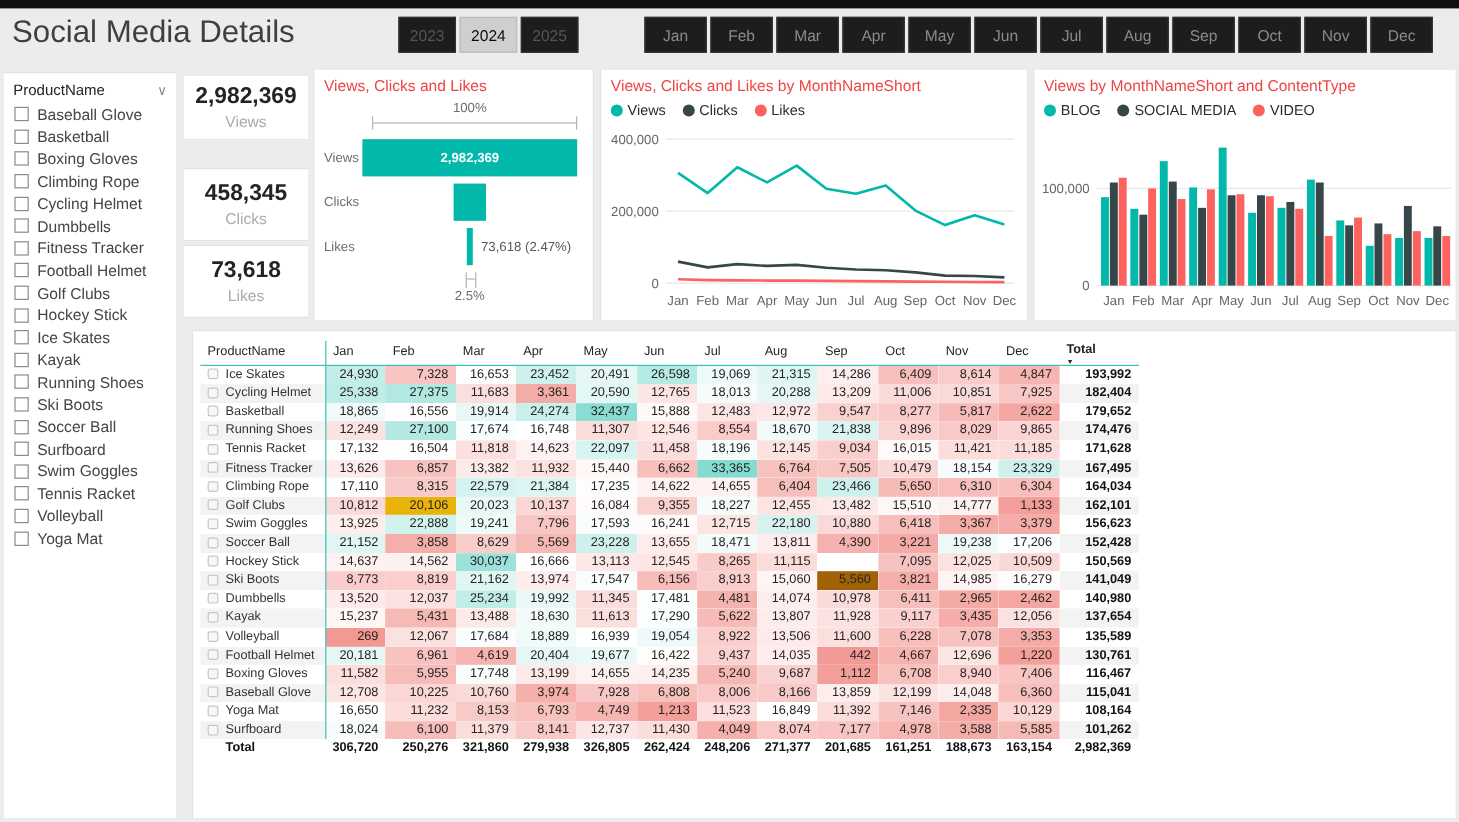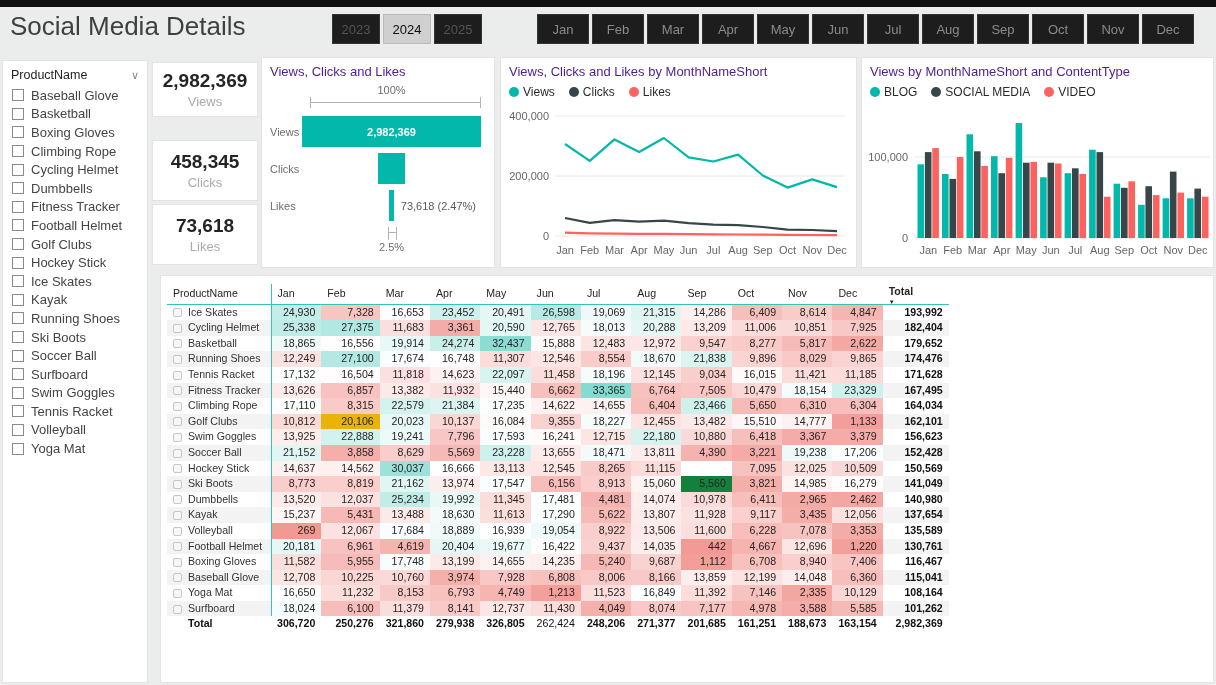--- a/index.html
+++ b/index.html
@@ -5,21 +5,21 @@
   * { margin:0; padding:0; box-sizing:border-box; }
   html,body { width:1216px; height:685px; font-family:"Liberation Sans", sans-serif; background:#ebecec; overflow:hidden; }
   .topstrip { position:absolute; left:0; top:0; width:1216px; height:7px; background:#101010; }
   .page-title { position:absolute; left:10px; top:11px; font-size:26px; font-weight:300; color:#3f3f3f; }
   .year-filter { position:absolute; left:332px; top:14px; display:flex; gap:3px; }
   .year-btn { width:48px; height:30px; background:#1d1d1d; color:#555; font-size:13px; border:1px solid #333; display:flex; align-items:center; justify-content:center; cursor:pointer; }
   .year-btn.selected { background:#cfcfcf; color:#0b0b0b; border-color:#bbb; }
   .month-filter { position:absolute; left:537px; top:14px; display:flex; gap:3px; }
   .month-btn { width:52px; height:30px; background:#1d1d1d; color:#8b8b8b; font-size:13px; border:1px solid #333; display:flex; align-items:center; justify-content:center; cursor:pointer; }
   .panel { position:absolute; background:#fff; border:1px solid #e3e3e3; }
-  .panel-title { font-size:13px; color:#4c1d95; padding:6px 8px 0 8px; white-space:nowrap; }
+  .panel-title { font-size:13px; color:#ef4444; padding:6px 8px 0 8px; white-space:nowrap; }
   
   .slicer { left:2px; top:60px; width:146px; height:623px; }
   .slicer-head { display:flex; justify-content:space-between; align-items:center; padding:7px 8px 4px 8px; }
   .slicer-head-label { font-size:12.5px; color:#252423; }
   .chev { font-size:11px; color:#888; cursor:pointer; }
   .slicer-item { display:flex; align-items:center; gap:7px; padding:2px 0 2px 9px; height:18.6px; cursor:pointer; }
   .cb { width:12px; height:12px; border:1px solid #8a8a8a; background:#fff; flex:0 0 auto; }
   .slicer-label { font-size:13px; color:#454545; white-space:nowrap; }
   
   .kpi { left:152px; width:106px; display:flex; flex-direction:column; align-items:center; justify-content:center; }
@@ -547,21 +547,21 @@
         <tr>
           <td class="name-c alt"><span class="expand-icon"></span><span>Ski Boots</span></td>
           <td class="num" style="background: rgb(249, 205, 203);">8,773</td>
           <td class="num" style="background: rgb(249, 206, 203);">8,819</td>
           <td class="num" style="background: rgb(223, 246, 243);">21,162</td>
           <td class="num" style="background: rgb(253, 237, 237);">13,974</td>
           <td class="num" style="background: rgb(250, 253, 253);">17,547</td>
           <td class="num" style="background: rgb(247, 189, 186);">6,156</td>
           <td class="num" style="background: rgb(249, 206, 204);">8,913</td>
           <td class="num" style="background: rgb(254, 244, 244);">15,060</td>
-          <td class="num" style="background: #15803d; margin-left: 43px;">5,560</td>
+          <td class="num" style="background: #a16207; margin-left: 43px;">5,560</td>
           <td class="num" style="background: rgb(245, 175, 171);">3,821</td>
           <td class="num" style="background: rgb(254, 244, 243);">14,985</td>
           <td class="num" style="background: rgb(255, 252, 252);">16,279</td>
           <td class="tot-c alt">141,049</td>
         </tr>
         <tr>
           <td class="name-c"><span class="expand-icon"></span><span>Dumbbells</span></td>
           <td class="num" style="background: rgb(252, 235, 234);">13,520</td>
           <td class="num" style="background: rgb(251, 226, 224);">12,037</td>
           <td class="num" style="background: rgb(192, 237, 232);">25,234</td>
@@ -688,21 +688,21 @@
           <td class="num" style="background: rgb(246, 186, 182);">5,585</td>
           <td class="tot-c alt">101,262</td>
         </tr>
         <tr class="total-row">
           <td style="padding-left: 21px;">Total</td>
           <td class="num" style="font-weight: bold;">306,720</td>
           <td class="num" style="font-weight: bold;">250,276</td>
           <td class="num" style="font-weight: bold;">321,860</td>
           <td class="num" style="font-weight: bold;">279,938</td>
           <td class="num" style="font-weight: bold;">326,805</td>
-          <td class="num" style="font-weight: normal;">262,424</td>
+          <td class="num" style="font-weight: bold;">262,424</td>
           <td class="num" style="font-weight: bold;">248,206</td>
           <td class="num" style="font-weight: bold;">271,377</td>
           <td class="num" style="font-weight: bold;">201,685</td>
           <td class="num" style="font-weight: bold;">161,251</td>
           <td class="num" style="font-weight: bold;">188,673</td>
           <td class="num" style="font-weight: bold;">163,154</td>
           <td class="tot-c">2,982,369</td>
         </tr>
       </tbody>
     </table>

